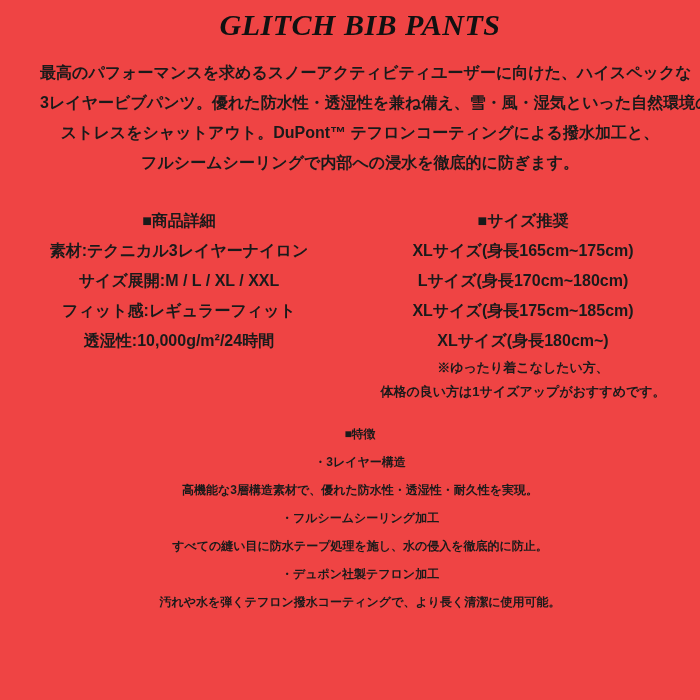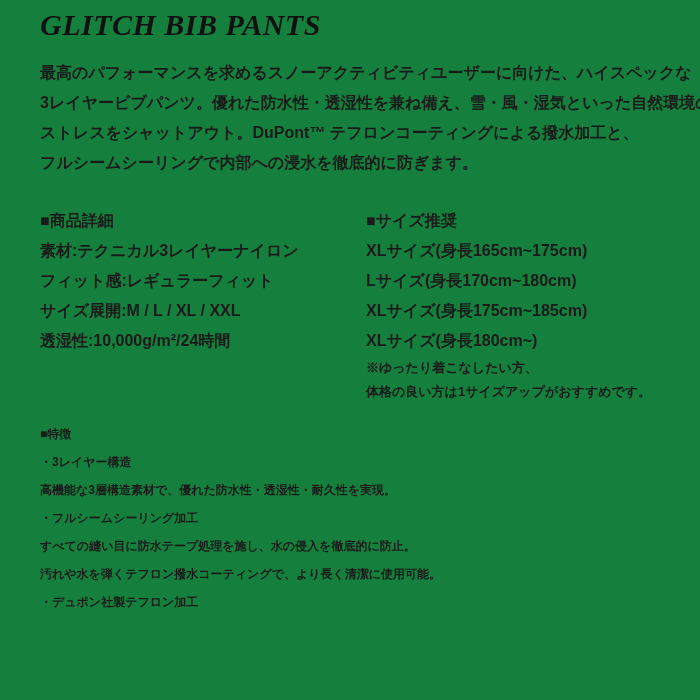--- a/index.html
+++ b/index.html
@@ -6,25 +6,26 @@
     margin: 0;
     padding: 0;
     background: #ffffff;
   }
   .page {
     position: relative;
     width: 700px;
     height: 700px;
     box-sizing: border-box;
     padding: 8px 20px 0 40px;
-    background: #15803d;
+    background: #ef4444;
     color: #1a1a1a;
     font-family: "Liberation Sans", sans-serif;
     font-weight: bold;
     overflow: hidden;
+    text-align: center;
   }
   .title {
     margin: 0;
     font-family: "Liberation Serif", serif;
     font-style: italic;
     font-weight: bold;
     font-size: 30px;
     line-height: 34px;
     color: #111111;
     letter-spacing: 0.5px;
@@ -82,22 +83,22 @@
     <span class="line">3レイヤービブパンツ。優れた防水性・透湿性を兼ね備え、雪・風・湿気といった自然環境の</span>
     <span class="line">ストレスをシャットアウト。DuPont™ テフロンコーティングによる撥水加工と、</span>
     <span class="line">フルシームシーリングで内部への浸水を徹底的に防ぎます。</span>
   </div>
 
   <div class="columns">
 
     <div class="col-details">
       <div class="row">■商品詳細</div>
       <div class="row">素材:テクニカル3レイヤーナイロン</div>
+      <div class="row">サイズ展開:M / L / XL / XXL</div>
       <div class="row">フィット感:レギュラーフィット</div>
-      <div class="row">サイズ展開:M / L / XL / XXL</div>
       <div class="row">透湿性:10,000g/m²/24時間</div>
     </div>
 
     <div class="col-sizes">
       <div class="row">■サイズ推奨</div>
       <div class="row">XLサイズ(身長165cm~175cm)</div>
       <div class="row">Lサイズ(身長170cm~180cm)</div>
       <div class="row">XLサイズ(身長175cm~185cm)</div>
       <div class="row">XLサイズ(身長180cm~)</div>
       <div class="note">※ゆったり着こなしたい方、</div>
@@ -105,17 +106,17 @@
     </div>
 
   </div>
 
   <div class="features">
     <div class="frow">■特徴</div>
     <div class="frow">・3レイヤー構造</div>
     <div class="frow">高機能な3層構造素材で、優れた防水性・透湿性・耐久性を実現。</div>
     <div class="frow">・フルシームシーリング加工</div>
     <div class="frow">すべての縫い目に防水テープ処理を施し、水の侵入を徹底的に防止。</div>
+    <div class="frow">・デュポン社製テフロン加工</div>
     <div class="frow">汚れや水を弾くテフロン撥水コーティングで、より長く清潔に使用可能。</div>
-    <div class="frow">・デュポン社製テフロン加工</div>
   </div>
 
 </div>
 
 </body></html>

